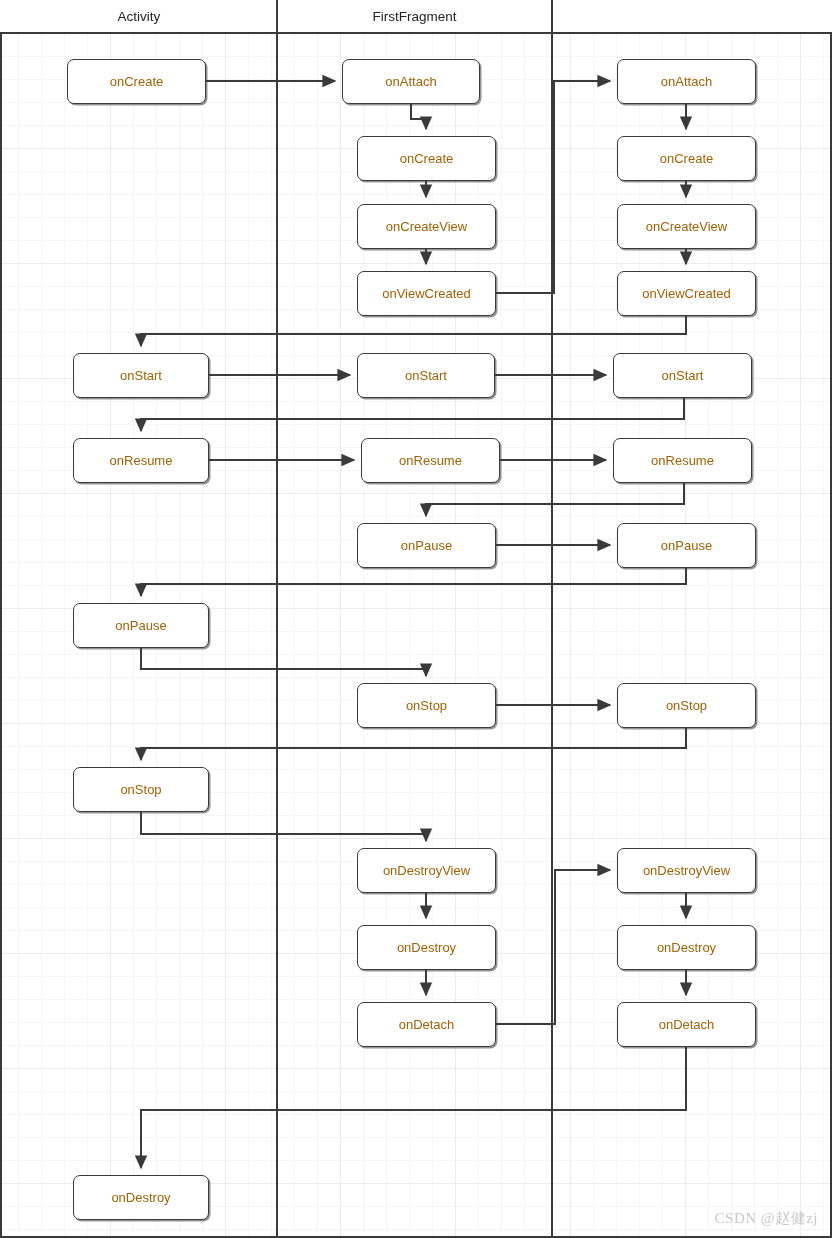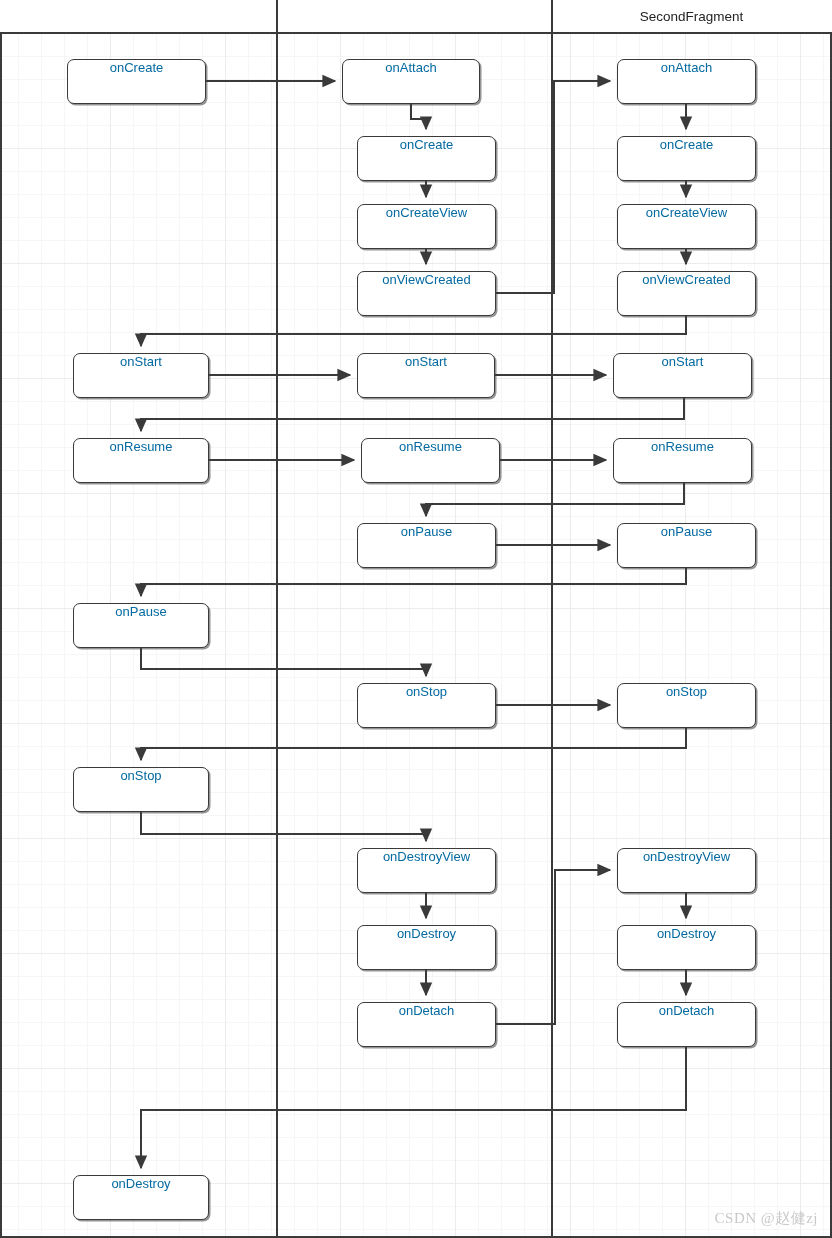--- a/index.html
+++ b/index.html
@@ -32,22 +32,22 @@
   
   .col-div{position:absolute;top:34px;width:2px;height:1202px;background:#3a3a3a;z-index:4;}
 
   
   #edges{position:absolute;left:0;top:0;width:832px;height:1238px;z-index:3;}
 
   
   .node{position:absolute;box-sizing:border-box;background:#ffffff;
         border:1.6px solid #3a3a3a;border-radius:7px;
         box-shadow:1.5px 1.5px 0 rgba(60,60,60,0.55);
-        display:flex;justify-content:center;
-        font-size:13px;color:#0369a1;z-index:5;user-select:none;}
+        display:flex;align-items:center;justify-content:center;
+        font-size:13px;color:#a16207;z-index:5;user-select:none;}
 
   #watermark{position:absolute;right:14px;bottom:10px;font-size:15px;color:#c9c9c9;
              letter-spacing:.5px;z-index:8;font-family:Liberation Serif, serif;}
 </style>
 </head>
 <body>
 
 <div id="stage">
 
   <div id="grid"></div>
@@ -86,21 +86,22 @@
         <path d="M426,893 L426,918"></path>
         <path d="M426,970 L426,995"></path>
         <path d="M496,1024 L555,1024 L555,870 L610,870"></path>
         <path d="M686,893 L686,918"></path>
         <path d="M686,970 L686,995"></path>
         <path d="M686,1047 L686,1110 L141,1110 L141,1168"></path>
       </g>
   </svg>
 
   <div id="header">
-    <div class="hdr-cell" style="left:553px;width:277px">SecondFragment</div>
+    <div class="hdr-cell" style="left:2px;width:274px">Activity</div>
+    <div class="hdr-cell" style="left:278px;width:273px">FirstFragment</div>
     <div class="hdr-div" style="left:276px;height:33px"></div>
     <div class="hdr-div" style="left:551px;height:33px"></div>
   </div>
 
   <div id="nodes-layer">
       <div class="node" style="left: 67px; top: 59px; width: 139px; height: 45px;">
         <span>onCreate</span>
       </div>
       <div class="node" style="left: 73px; top: 353px; width: 136px; height: 45px;">
         <span>onStart</span>

